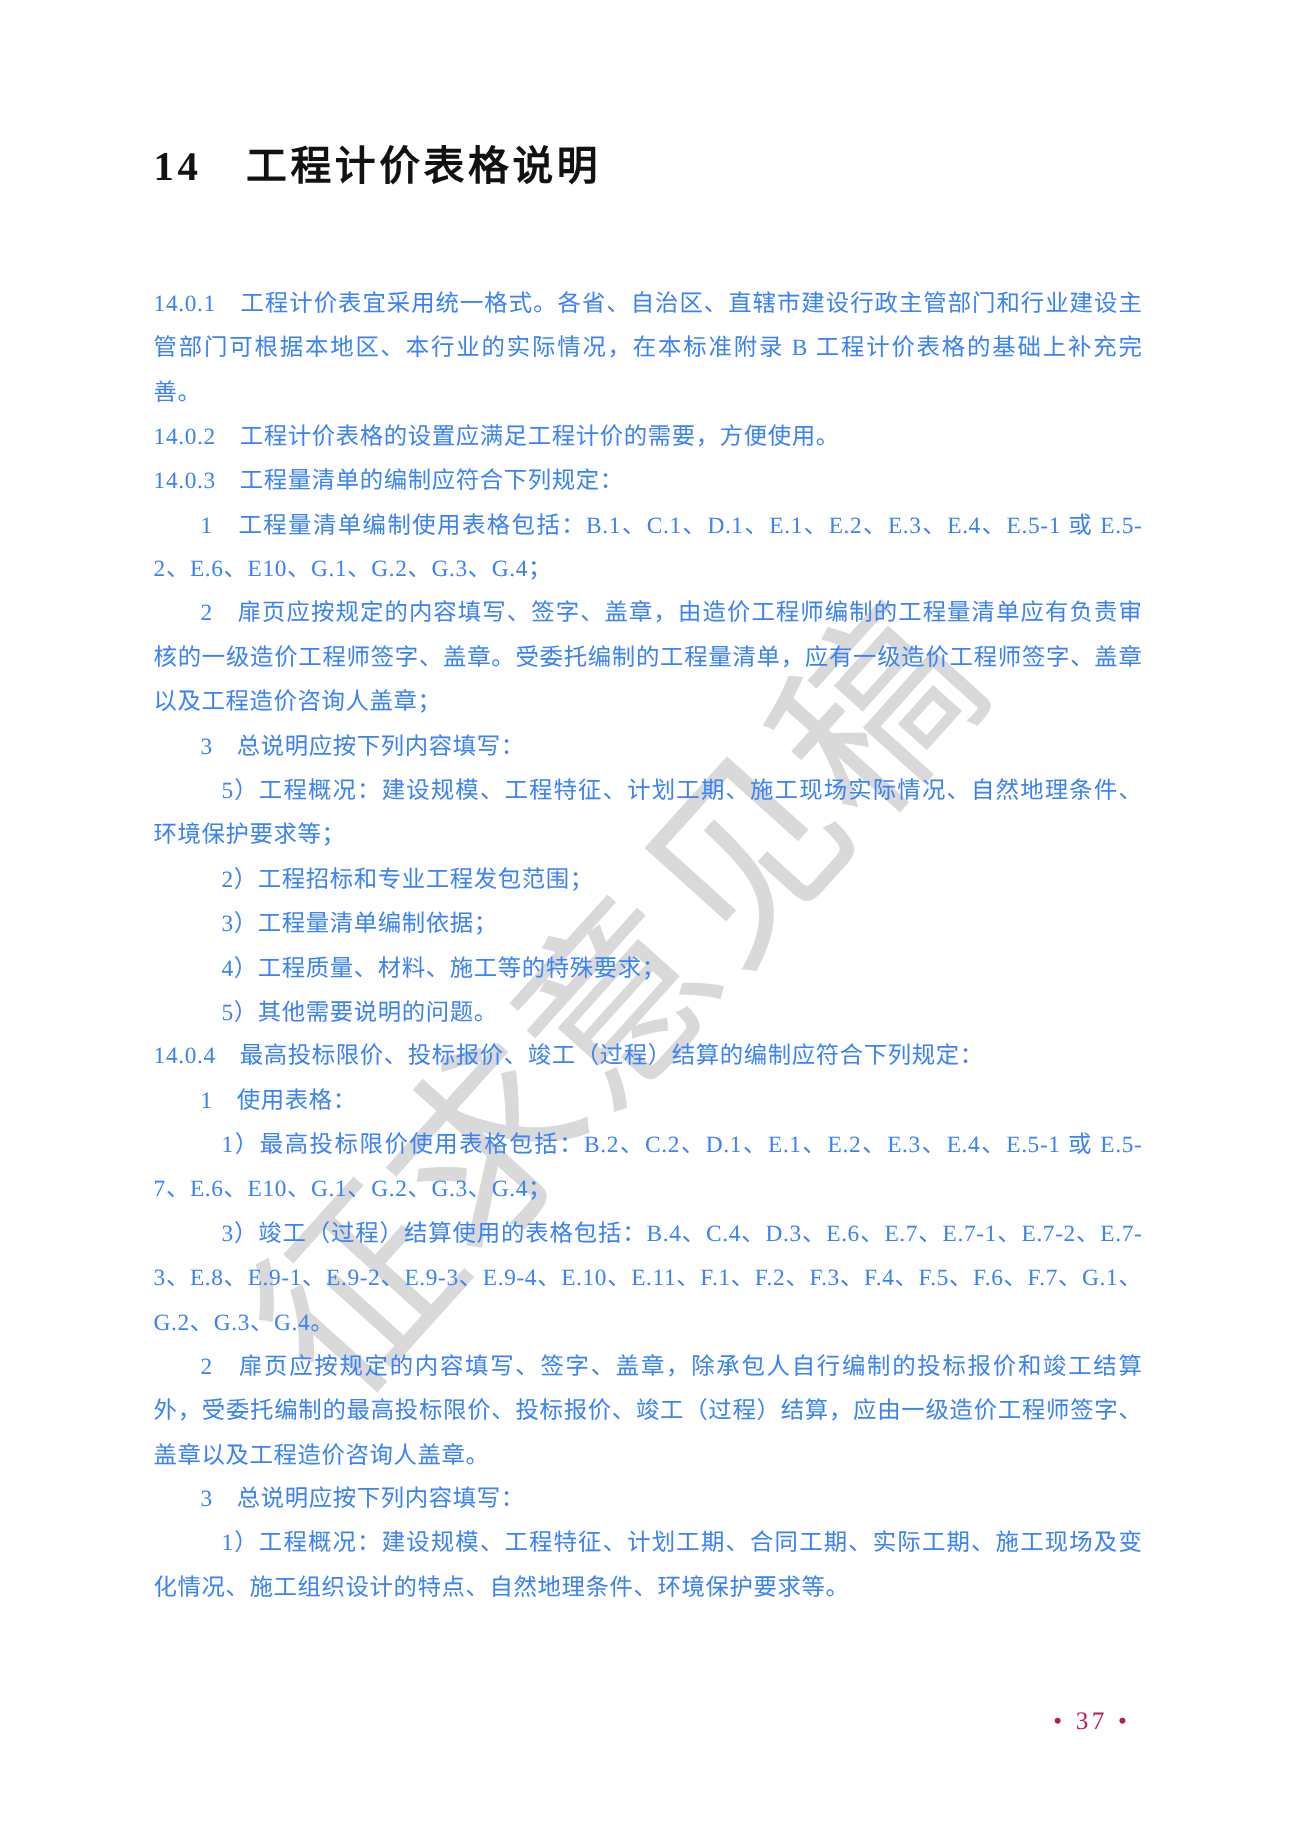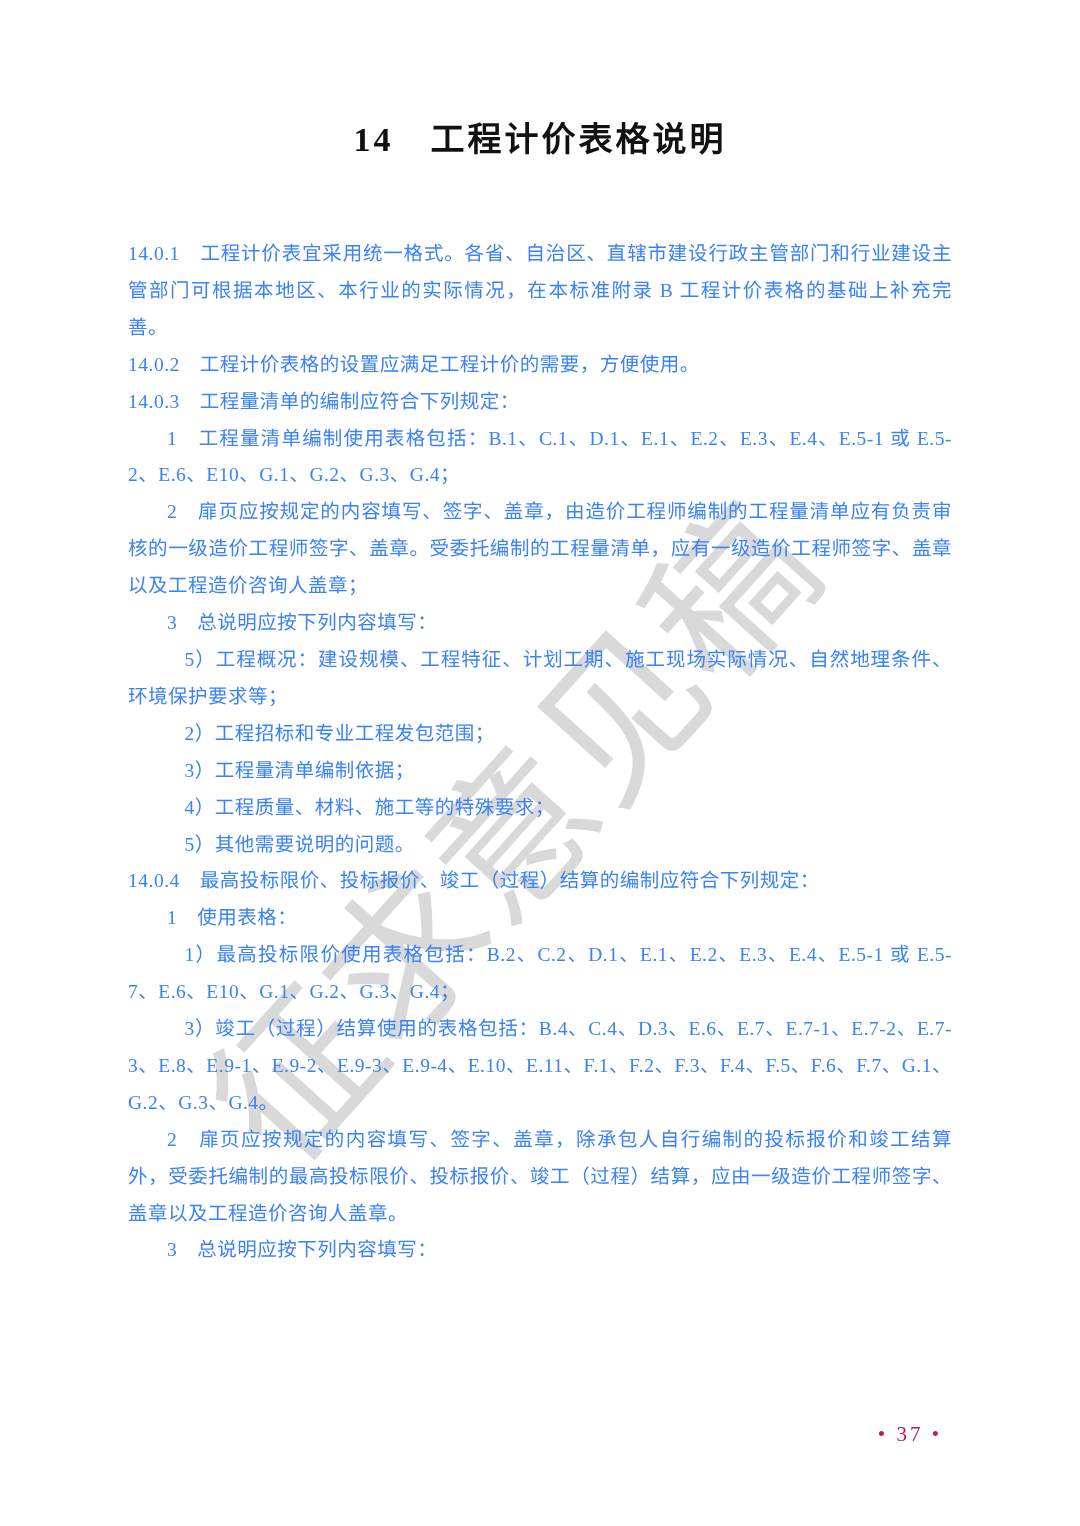--- a/index.html
+++ b/index.html
@@ -31,21 +31,21 @@
     pointer-events: none;
     font-family: "Liberation Serif", "DejaVu Serif", serif;
   }
   .content {
     position: relative;
     z-index: 2;
     padding: 118px 128px 0 128px;
   }
   h1.doc-title {
     margin: 0 0 74px 0;
-    text-align: center;
+    text-align: left;
     font-size: 34px;
     font-weight: bold;
     letter-spacing: 3px;
     line-height: 44px;
     color: #111;
   }
   .body-text p {
     margin: 0;
     font-size: 19.5px;
     line-height: 36.9px;
@@ -88,19 +88,20 @@
       <p class="i3">2）工程招标和专业工程发包范围；</p>
       <p class="i3">3）工程量清单编制依据；</p>
       <p class="i3">4）工程质量、材料、施工等的特殊要求；</p>
       <p class="i3">5）其他需要说明的问题。</p>
       <p class="i0">14.0.4　最高投标限价、投标报价、竣工（过程）结算的编制应符合下列规定：</p>
       <p class="i2">1　使用表格：</p>
       <p class="i3">1）最高投标限价使用表格包括：B.2、C.2、D.1、E.1、E.2、E.3、E.4、E.5-1 或 E.5-7、E.6、E10、G.1、G.2、G.3、G.4；</p>
       <p class="i3">3）竣工（过程）结算使用的表格包括：B.4、C.4、D.3、E.6、E.7、E.7-1、E.7-2、E.7-3、E.8、E.9-1、E.9-2、E.9-3、E.9-4、E.10、E.11、F.1、F.2、F.3、F.4、F.5、F.6、F.7、G.1、G.2、G.3、G.4。</p>
       <p class="i2">2　扉页应按规定的内容填写、签字、盖章，除承包人自行编制的投标报价和竣工结算外，受委托编制的最高投标限价、投标报价、竣工（过程）结算，应由一级造价工程师签字、盖章以及工程造价咨询人盖章。</p>
       <p class="i2">3　总说明应按下列内容填写：</p>
+      <p class="i3">1）工程概况：建设规模、工程特征、计划工期、合同工期、实际工期、施工现场及变化情况、施工组织设计的特点、自然地理条件、环境保护要求等。</p>
     </div>
 
   </div>
 
   <div class="page-number">• 37 •</div>
 
 </div>
 
 </body></html>

